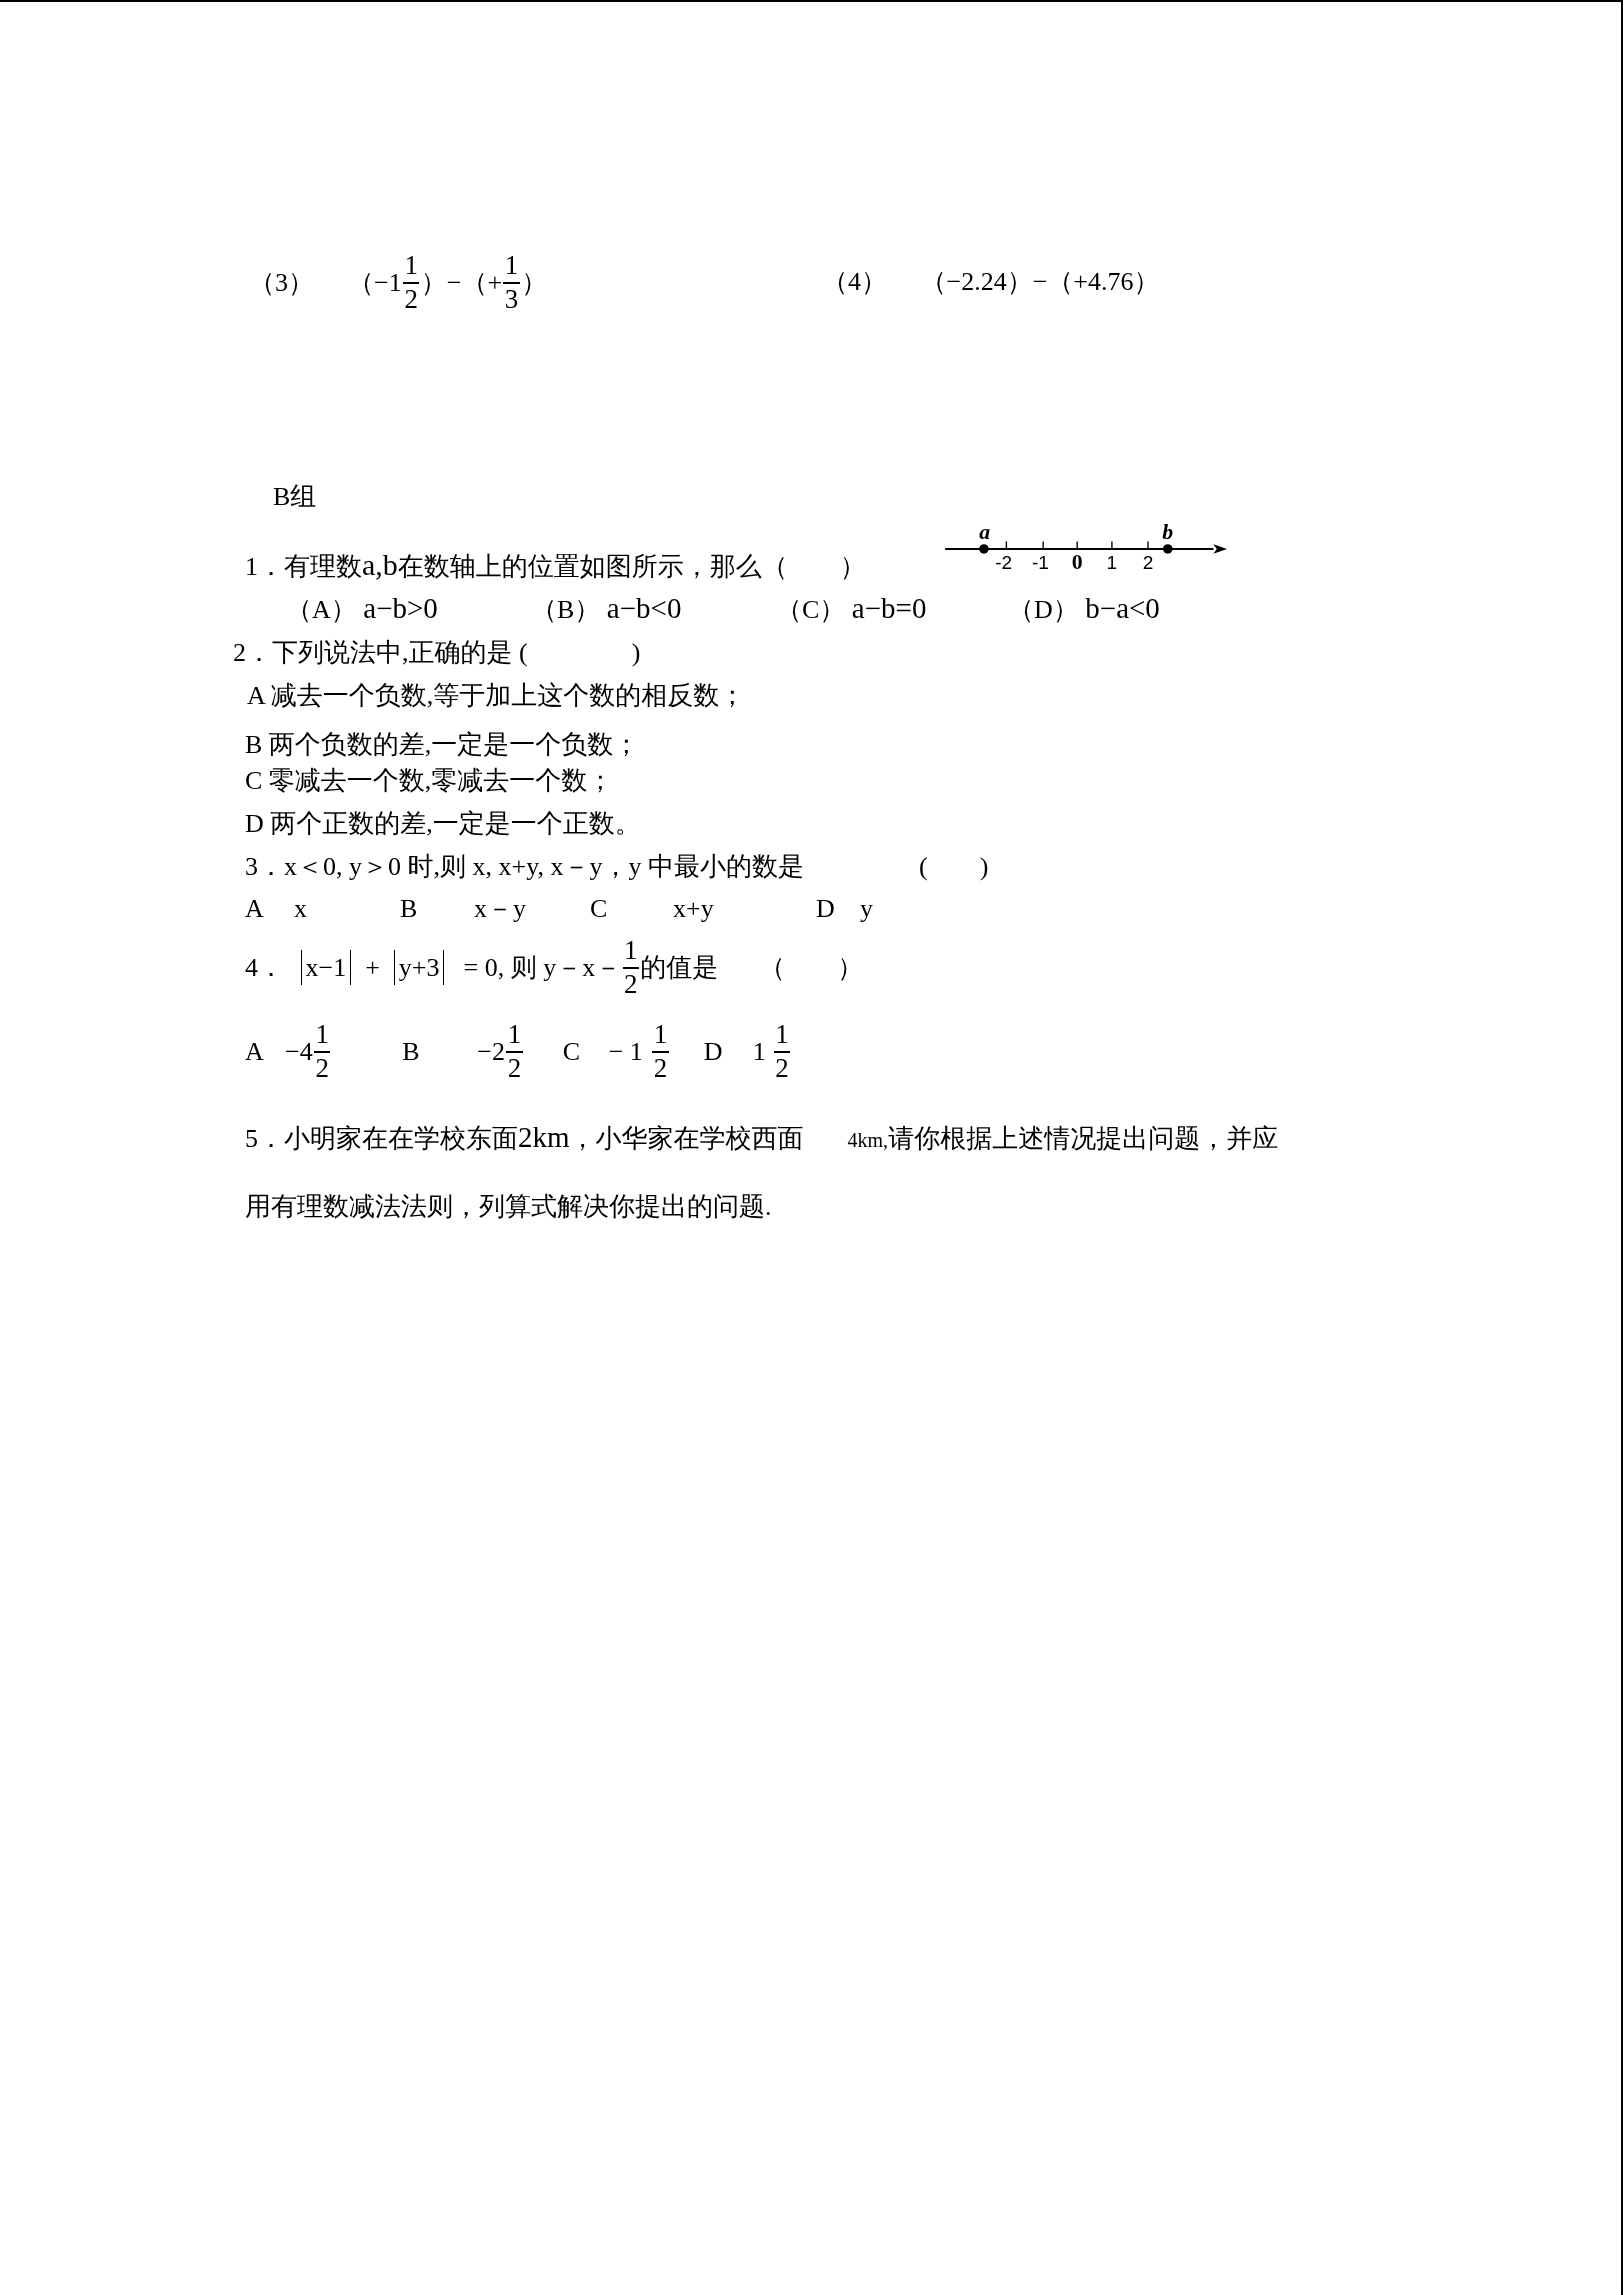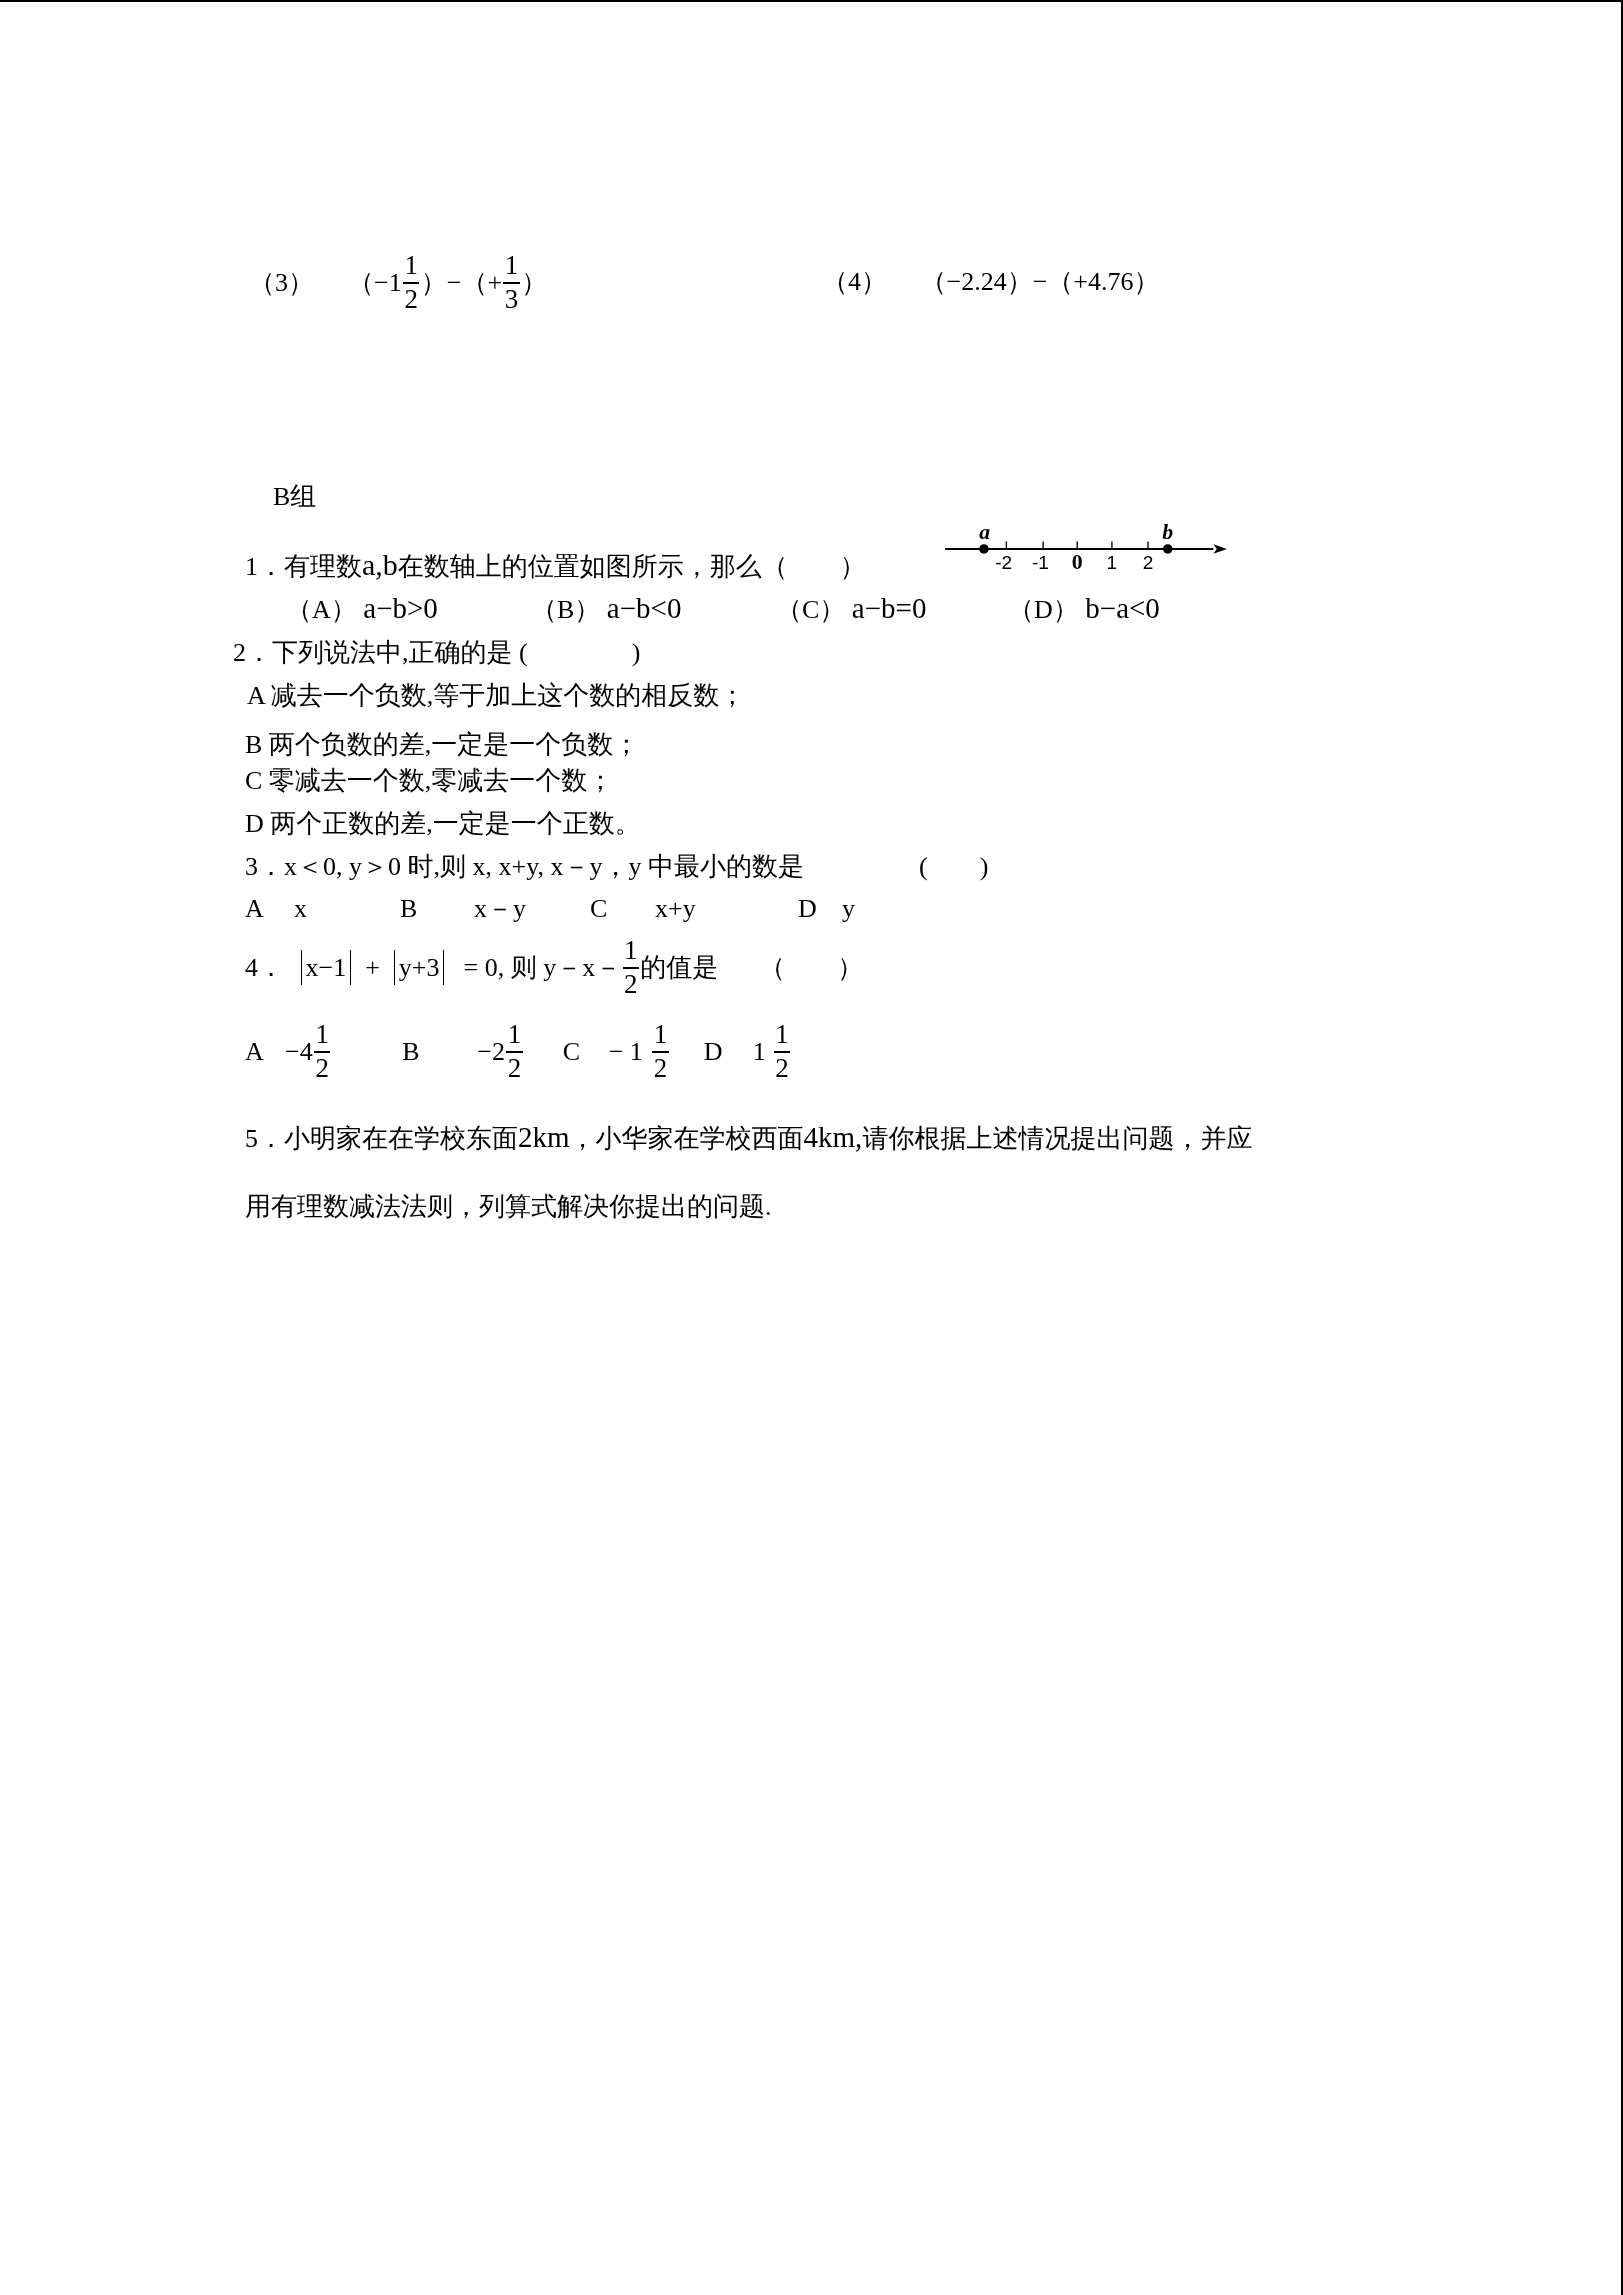--- a/index.html
+++ b/index.html
@@ -99,21 +99,21 @@
 <div class="abs t" style="left:245px; top:808px;">D  两个正数的差,一定是一个正数。</div>
 
 <div class="abs t" style="left:245px; top:851px;">3．x＜0, y＞0 时,则 x, x+y, x－y，y 中最小的数是</div>
 <div class="abs t" style="left:919px; top:851px;">(　　)</div>
 <div class="abs t" style="left:245px; top:893px; display:flex;">
   <span style="width:49px;">A</span>
   <span style="width:106px;">x</span>
   <span style="width:74px;">B</span>
   <span style="width:116px;">x－y</span>
   <span style="width:65px;">C</span>
-  <span style="width:143px;">x+y</span>
+  <span style="width:143px;margin-left:18px;">x+y</span>
   <span style="width:44px;">D</span>
   <span>y</span>
 </div>
 
 <div class="abs t" style="left:245px; top:937px; display:flex; align-items:center;">
   <span style="margin-right:9.5px;">4．</span>
   <span class="abs-bar m">x−1</span>
   <span style="margin:0 6.8px;">+</span>
   <span class="abs-bar m">y+3</span>
   <span style="margin-left:12px;">= 0,  则 y－x－</span>
@@ -146,16 +146,16 @@
   </span>
   <span style="width:49px;">D</span>
   <span style="margin-right:6.8px;">1</span>
   <span class="frac">
     <span class="num">1</span>
     <span class="den">2</span>
   </span>
 </div>
 
 <div class="abs t" style="left:245px; top:1122px;">
-  <span>5．小明家在在学校东面</span><span class="m" style="font-size:29px;">2km</span><span>，小华家在学校西面</span><span class="m" style="font-size:29px;">4km,</span><span>请你根据上述情况提出问题，并应</span>
+  <span>5．小明家在在学校东面</span><span class="m" style="font-size:29px;">2km</span><span>，小华家在学校西面</span><span class="m" style="font-size:20px;margin-left:44px;">4km,</span><span>请你根据上述情况提出问题，并应</span>
 </div>
 <div class="abs t" style="left:245px; top:1191px;">用有理数减法法则，列算式解决你提出的问题.</div>
 
 
 </body></html>

